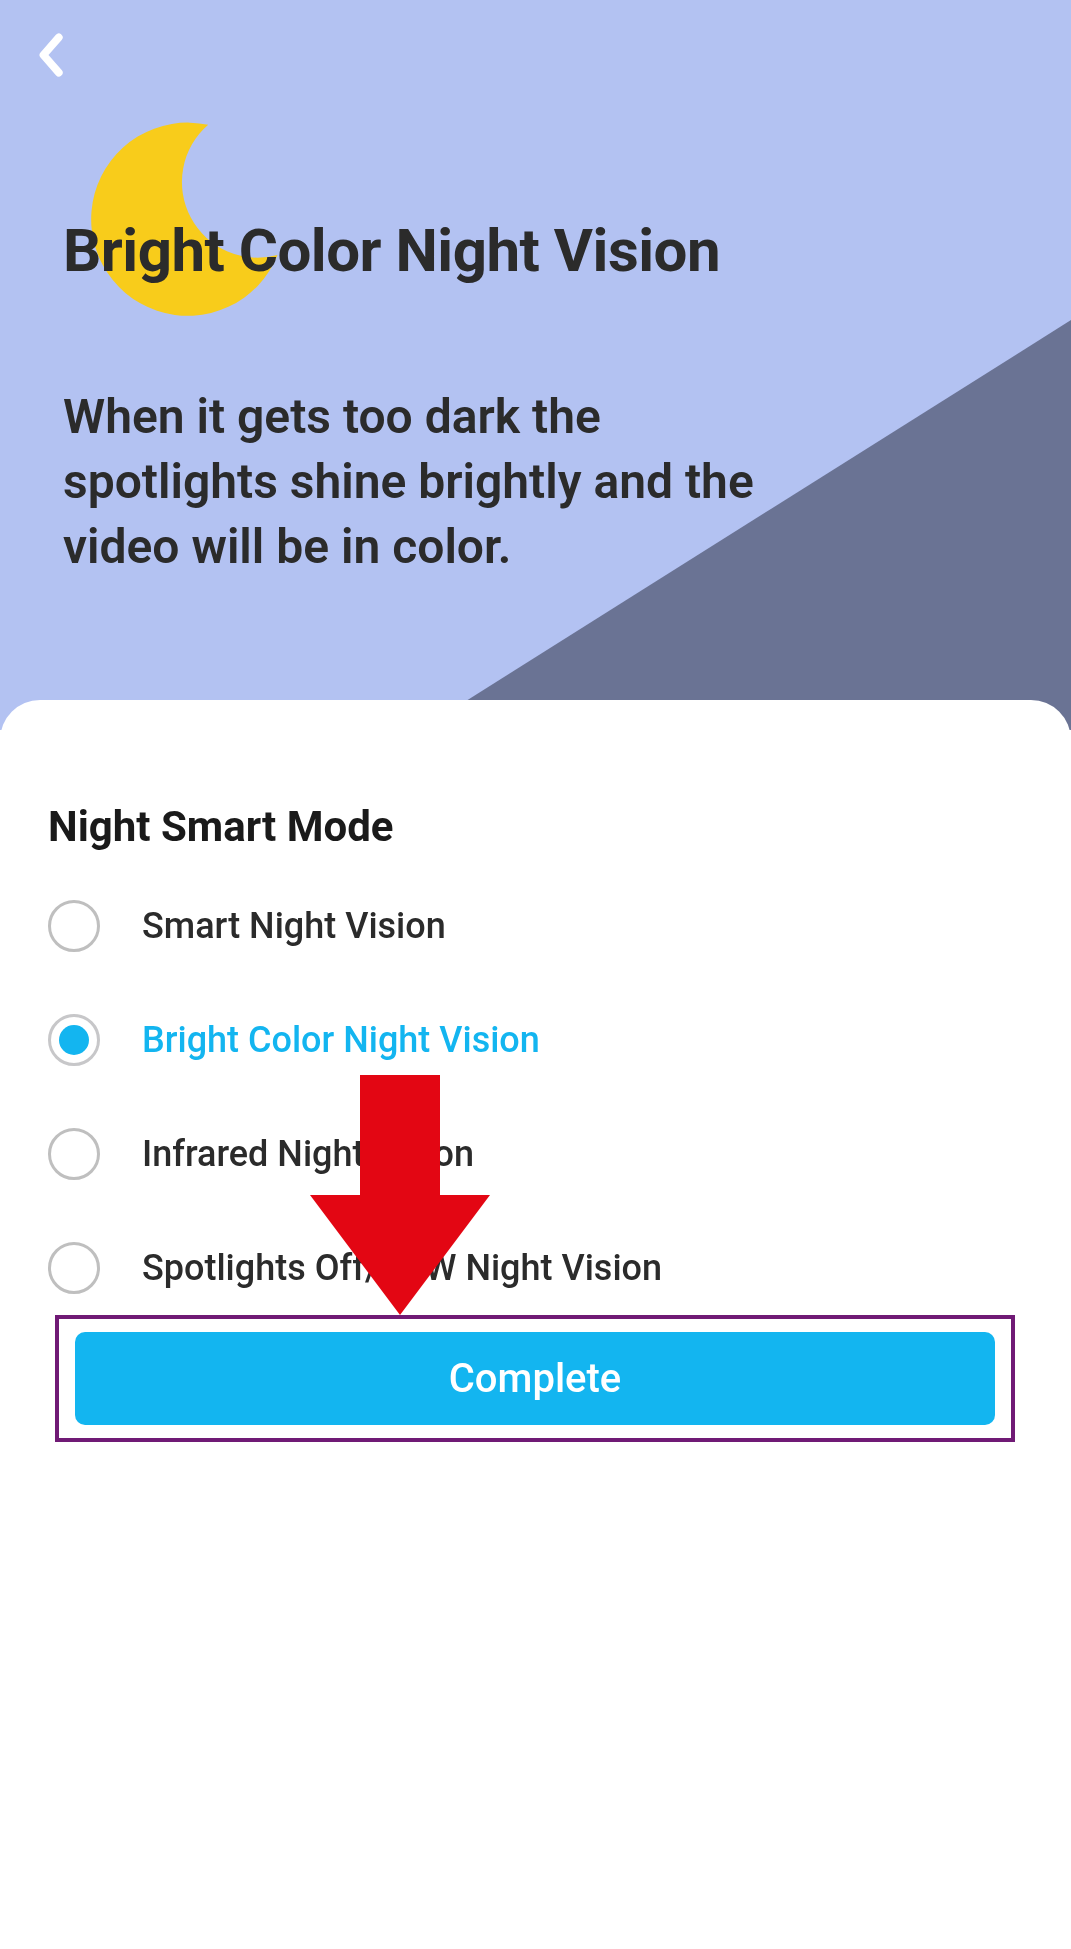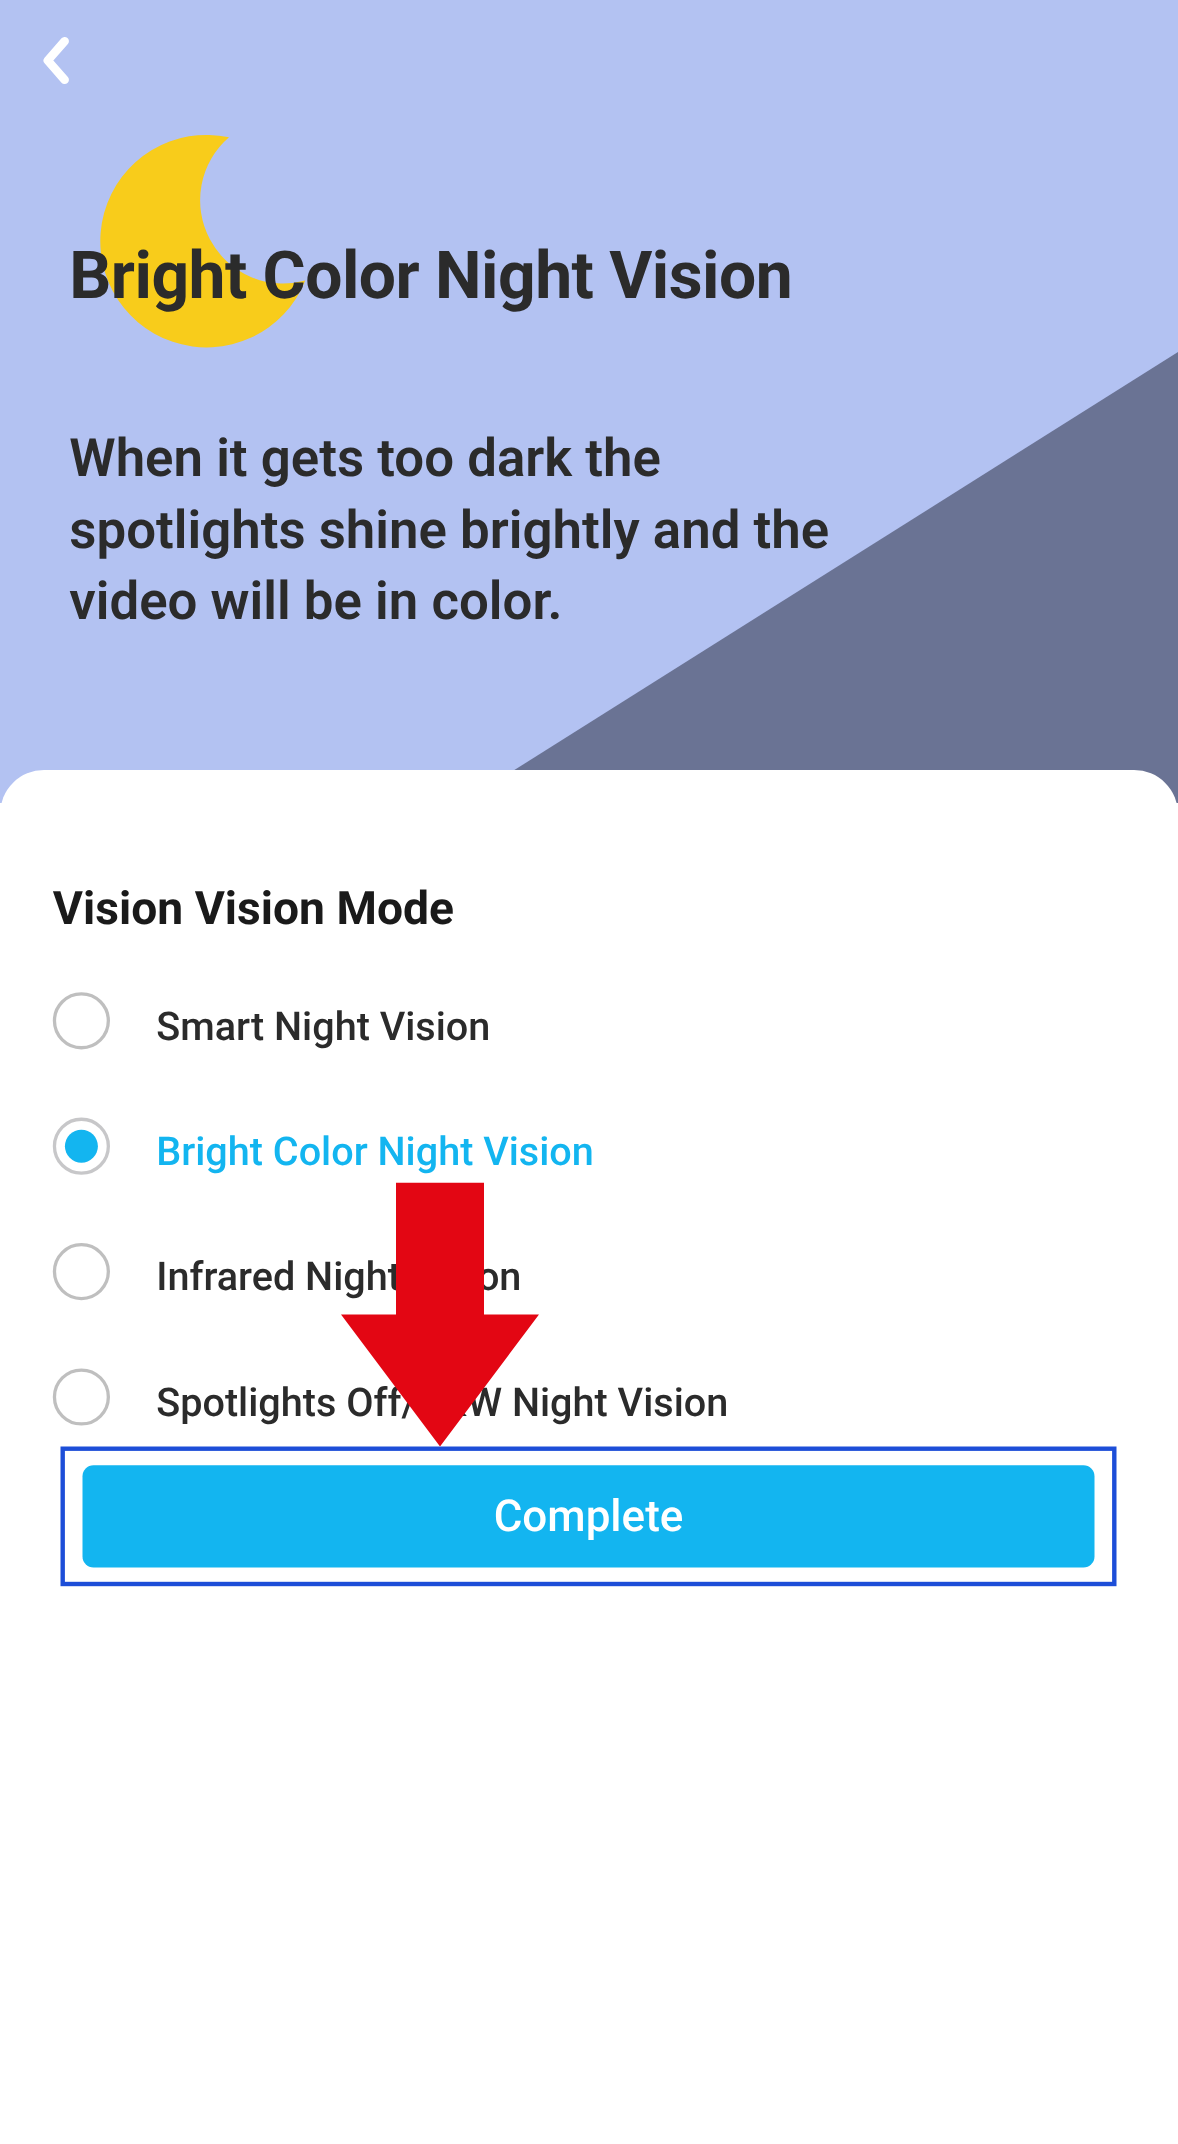--- a/index.html
+++ b/index.html
@@ -101,21 +101,21 @@
     top: 102px;
     font-size: 42px;
     font-weight: 700;
     color: #1a1a1a;
   }
   .option {
     position: absolute;
     left: 48px;
     height: 56px;
     display: flex;
-    align-items: flex-end;
+    align-items: center;
     cursor: pointer;
   }
   .option .radio {
     width: 52px;
     height: 52px;
     border-radius: 50%;
     border: 3px solid #bfbfbf;
     box-sizing: border-box;
     position: relative;
     flex: 0 0 52px;
@@ -152,21 +152,21 @@
   #opt2 { top: 426px; }
   #opt3 { top: 540px; }
 
   
   #complete-wrap {
     position: absolute;
     left: 55px;
     top: 1315px;
     width: 960px;
     height: 127px;
-    border: 4px solid #1d4ed8;
+    border: 4px solid #701a75;
     box-sizing: border-box;
     display: flex;
     align-items: center;
     justify-content: center;
   }
   #complete-btn {
     width: 920px;
     height: 93px;
     background: #13b5f0;
     border-radius: 10px;
@@ -205,21 +205,21 @@
     <div id="back">
       <svg width="34" height="44" viewBox="0 0 24 40">
         <path d="M20 4 L6 20 L20 36"></path>
       </svg>
     </div>
     <div id="hero-title">Bright Color Night Vision</div>
     <div id="hero-desc">When it gets too dark the spotlights shine brightly and the video will be in color.</div>
   </div>
 
   <div id="sheet">
-    <div id="sheet-title">Vision Vision Mode</div>
+    <div id="sheet-title">Night Smart Mode</div>
 
     <div id="opt0" class="option">
       <div class="radio"></div>
       <div class="label">Smart Night Vision</div>
     </div>
     <div id="opt1" class="option selected">
       <div class="radio">
           <div class="dot"></div>
         </div>
       <div class="label">Bright Color Night Vision</div>

